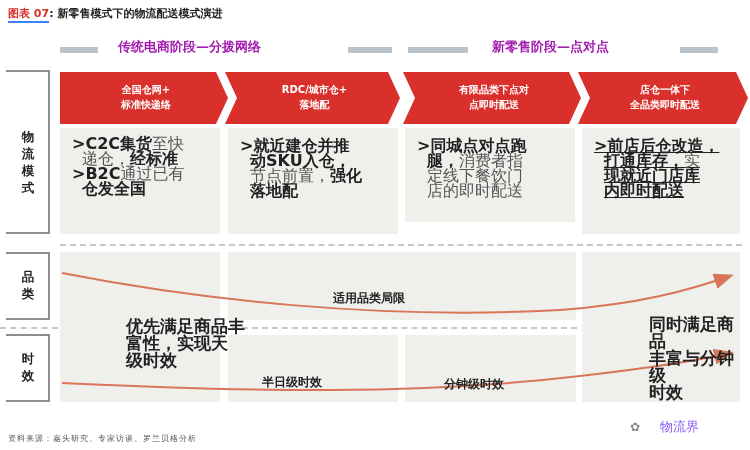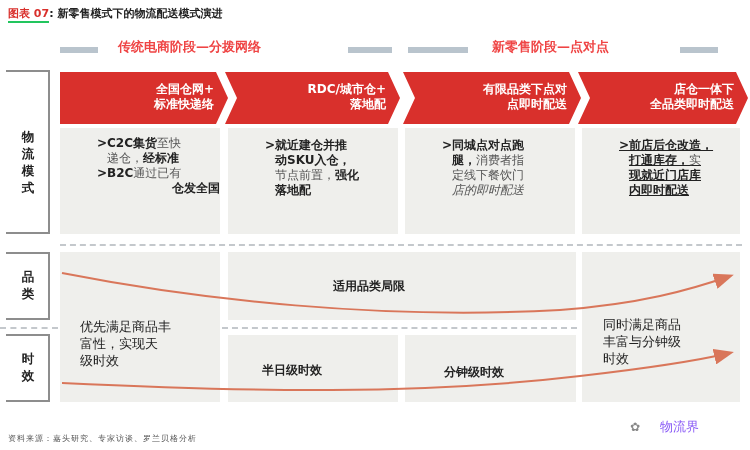--- a/index.html
+++ b/index.html
@@ -1,42 +1,42 @@
 <!DOCTYPE html>
 <html><head>
 <meta charset="utf-8">
 <style>
   * { box-sizing: border-box; margin: 0; padding: 0; }
   html, body { width: 750px; height: 450px; background: #ffffff; overflow: hidden; }
   body { position: relative; font-family: "DejaVu Sans", "Liberation Sans", sans-serif; color: #222; }
   .abs { position: absolute; }
 
   .title { left: 8px; top: 6px; font-size: 11px; font-weight: bold; white-space: nowrap; }
-  .title .fig { color: #d9302c; border-bottom: 2px solid #22c55e; padding-bottom: 1px; }
+  .title .fig { color: #d9302c; border-bottom: 2px solid #3b82f6; padding-bottom: 1px; }
   .title .txt { color: #222; }
 
   .phase-bar { height: 6px; background: #b9c4cd; top: 47px; }
-  .phase-title { top: 38px; font-size: 13px; font-weight: bold; color: #ef4444; white-space: nowrap; }
+  .phase-title { top: 38px; font-size: 13px; font-weight: bold; color: #a21caf; white-space: nowrap; }
 
   .chevron { top: 72px; height: 52px; }
   .chevron svg { position: absolute; left: 0; top: 0; }
-  .chevron .label { position: absolute; left: 0; right: 0; top: 10px; text-align: right; color: #fff;
-    font-size: 12px; font-weight: bold; line-height: 15px; white-space: pre-line; padding: 0 14px 0 18px; }
+  .chevron .label { position: absolute; left: 0; right: 0; top: 10px; text-align: center; color: #fff;
+    font-size: 10px; font-weight: bold; line-height: 15px; white-space: pre-line; padding: 0 14px 0 18px; }
 
   .panel { background: #efefec; }
-  .panel-text { font-size: 12px; font-weight: bold; line-height: 15px; color: #222; margin-left: 25px; }
+  .panel-text { font-size: 16px; font-weight: bold; line-height: 15px; color: #222; }
   .panel-text .gray { color: #555; font-weight: normal; }
 
   .row-label { font-size: 12.5px; font-weight: bold; color: #222; text-align: center; line-height: 17px; width: 16px; }
   .bracket { border: 2px solid #8d8d8d; border-left: none; }
 
   .dash { height: 0; border-top: 2px dashed #c4c8cc; }
 
-  .mid-text { font-size: 12px; font-weight: bold; color: #222; white-space: nowrap; }
-  .big-text { font-size: 13px; font-weight: normal; color: #222; line-height: 17px; }
+  .mid-text { font-size: 12px; font-weight: bold; color: #222; white-space: nowrap; margin-top: 12px; }
+  .big-text { font-size: 17px; font-weight: bold; color: #222; line-height: 17px; margin-left: 46px; }
 
   .source { left: 8px; top: 433px; font-size: 8px; color: #555; white-space: nowrap; letter-spacing: 1px; }
   .watermark { left: 660px; top: 418px; font-size: 13px; color: #8b5cf6; white-space: nowrap; font-family: "DejaVu Serif", serif; }
   .wm-icon { left: 630px; top: 420px; font-size: 12px; color: #888; }
 </style>
 </head>
 <body>
 
 <div class="abs title">
   <span class="fig">图表 07</span><span class="txt">: </span><span class="txt">新零售模式下的物流配送模式演进</span>
@@ -84,37 +84,37 @@
   <div>流</div>
   <div>模</div>
   <div>式</div>
 </div>
 
 <div class="abs panel" style="left:60px;top:128px;width:160px;height:106px;">
   <div class="panel-text" style="padding:8px 0 0 12px;">
     <div><span>&gt;C2C集货</span><span class="gray">至快</span></div>
     <div style="padding-left:10px;"><span class="gray">递仓，</span><span>经标准</span></div>
     <div><span>&gt;B2C</span><span class="gray">通过已有</span></div>
-    <div style="padding-left:10px;text-align:right;"><span>仓发全国</span></div>
+    <div style="padding-left:10px;"><span>仓发全国</span></div>
   </div>
 </div>
 <div class="abs panel" style="left:228px;top:128px;width:170px;height:106px;">
   <div class="panel-text" style="padding:10px 0 0 12px;">
     <div><span>&gt;就近建仓并推</span></div>
     <div style="padding-left:10px;"><span>动SKU入仓，</span></div>
     <div style="padding-left:10px;"><span class="gray">节点前置，</span><span>强化</span></div>
     <div style="padding-left:10px;"><span>落地配</span></div>
   </div>
 </div>
-<div class="abs panel" style="left:405px;top:128px;width:170px;height:106px;">
+<div class="abs panel" style="left:405px;top:128px;width:170px;height:94px;">
   <div class="panel-text" style="padding:10px 0 0 12px;">
     <div><span>&gt;同城点对点跑</span></div>
     <div style="padding-left:10px;"><span>腿，</span><span class="gray">消费者指</span></div>
     <div style="padding-left:10px;"><span class="gray">定线下餐饮门</span></div>
-    <div style="padding-left:10px;font-style:italic;"><span class="gray">店的即时配送</span></div>
+    <div style="padding-left:10px;"><span class="gray">店的即时配送</span></div>
   </div>
 </div>
 <div class="abs panel" style="left:582px;top:128px;width:158px;height:106px;text-decoration:underline;">
   <div class="panel-text" style="padding:10px 0 0 12px;">
     <div><span>&gt;前店后仓改造，</span></div>
     <div style="padding-left:10px;"><span>打通库存，</span><span class="gray">实</span></div>
     <div style="padding-left:10px;"><span>现就近门店库</span></div>
     <div style="padding-left:10px;"><span>内即时配送</span></div>
   </div>
 </div>

